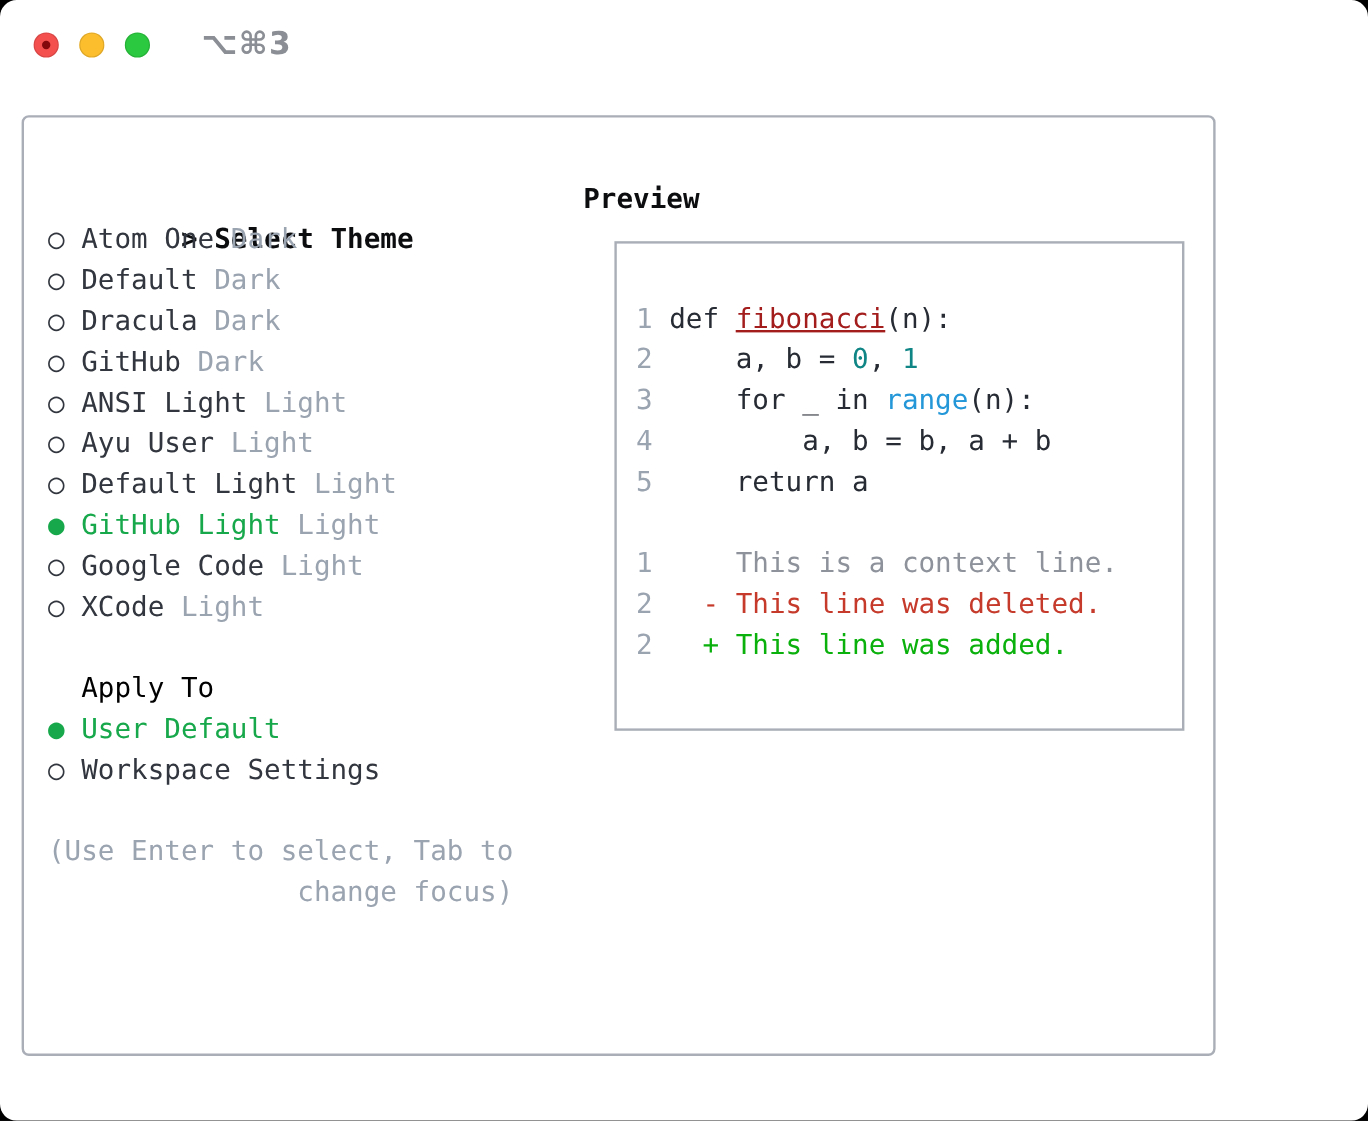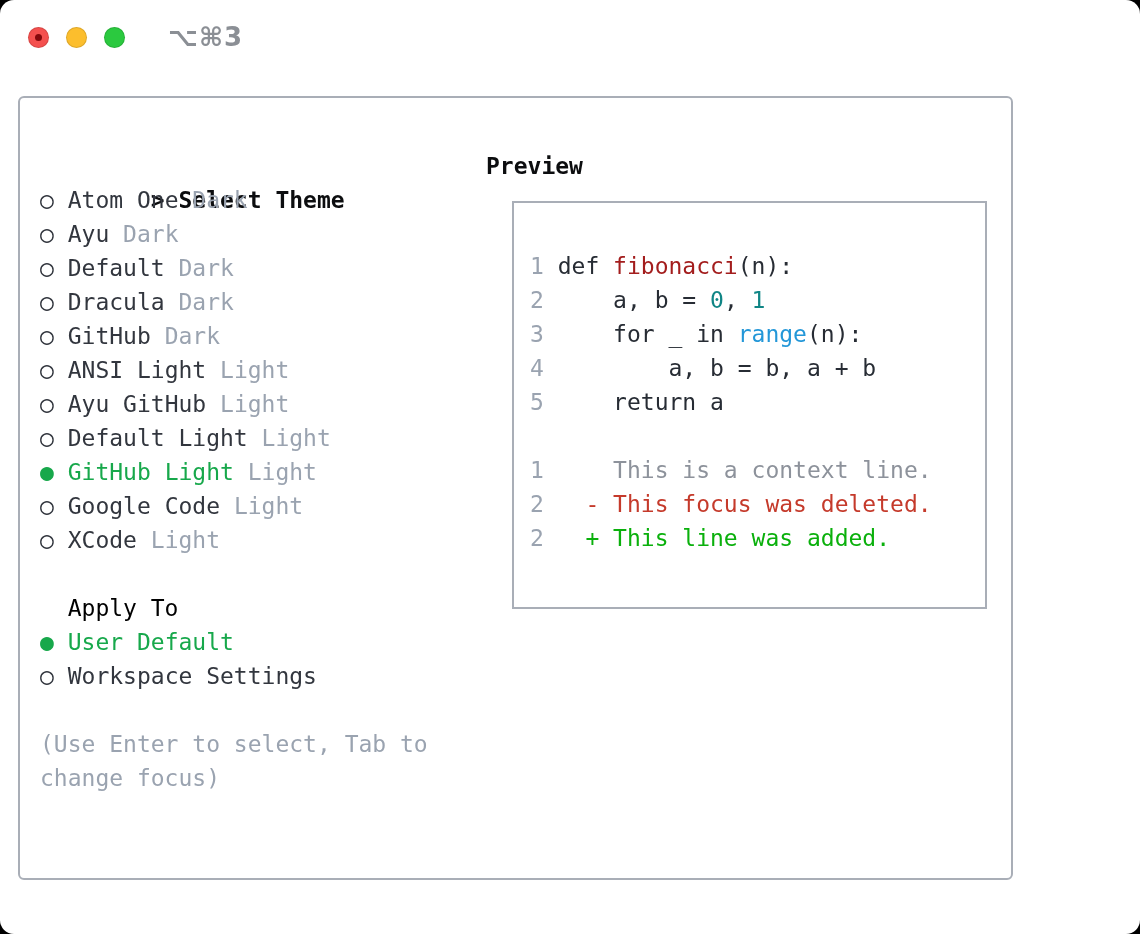--- a/index.html
+++ b/index.html
@@ -34,31 +34,31 @@
   
   .col-left{position:absolute;left:20px;top:51px;}
   .title-row{font-weight:700;color:var(--title-black);}
   .title-row .label{margin-left:1ch;}
   .radio{color:var(--text-dark);}
   .radio.on{color:var(--selected-green);}
   .name{margin-left:1ch;color:var(--text-dark);}
   .name.sel{color:var(--selected-green);}
   .variant{margin-left:1ch;color:var(--muted-gray);}
   .apply-header{padding-left:2ch;color:#000;}
-  .help{color:var(--muted-gray);}
+  .help{color:var(--muted-gray);text-align:right;}
   
   .preview-title{position:absolute;left:466px;top:51px;font-weight:700;
     color:var(--title-black);}
   .preview-box{position:absolute;left:492px;top:103px;width:475px;height:408px;
     box-sizing:border-box;border:2px solid var(--border-gray);background:#fff;}
   .codewrap{position:absolute;left:16px;top:46px;}
   .gutter{color:var(--muted-gray);}
   .content{margin-left:1ch;}
   .c-code{color:var(--code-dark);}
-  .c-func{color:var(--function-red);}
+  .c-func{color:var(--function-red);text-decoration:underline;}
   .c-num{color:var(--number-teal);}
   .c-builtin{color:var(--builtin-blue);text-align:right;}
   .c-context{color:var(--context-gray);}
   .c-deleted{color:var(--deleted-red);}
   .c-added{color:var(--added-green);}
 </style>
 </head>
 <body>
 
 <div class="window">
@@ -73,26 +73,25 @@
   <div class="shortcut">⌥⌘3</div>
 
   <div class="panel mono">
 
     <div class="col-left">
       <div class="row title-row">
         <span>&gt;</span><span class="label">Select Theme</span>
       </div>
       <div id="theme-rows">
           <div class="row"><span class="radio off">○</span><span class="name">Atom One</span><span class="variant">Dark</span></div>
-          <div class="row"><span class="radio off">○</span><span class="name">Ayu</span><span class="variant">Dark</span></div>
           <div class="row"><span class="radio off">○</span><span class="name">Default</span><span class="variant">Dark</span></div>
           <div class="row"><span class="radio off">○</span><span class="name">Dracula</span><span class="variant">Dark</span></div>
           <div class="row"><span class="radio off">○</span><span class="name">GitHub</span><span class="variant">Dark</span></div>
           <div class="row"><span class="radio off">○</span><span class="name">ANSI Light</span><span class="variant">Light</span></div>
-          <div class="row"><span class="radio off">○</span><span class="name">Ayu GitHub</span><span class="variant">Light</span></div>
+          <div class="row"><span class="radio off">○</span><span class="name">Ayu User</span><span class="variant">Light</span></div>
           <div class="row"><span class="radio off">○</span><span class="name">Default Light</span><span class="variant">Light</span></div>
           <div class="row"><span class="radio on">●</span><span class="name sel">GitHub Light</span><span class="variant">Light</span></div>
           <div class="row"><span class="radio off">○</span><span class="name">Google Code</span><span class="variant">Light</span></div>
           <div class="row"><span class="radio off">○</span><span class="name">XCode</span><span class="variant">Light</span></div>
         </div>
       <div class="row"></div>
       <div class="row apply-header">Apply To</div>
       <div id="apply-rows">
           <div class="row"><span class="radio on">●</span><span class="name sel">User Default</span></div>
           <div class="row"><span class="radio off">○</span><span class="name">Workspace Settings</span></div>
@@ -108,19 +107,19 @@
 
     <div class="preview-box">
       <div class="codewrap mono" id="code-pre">
           <div class="row"><span class="gutter">1</span><span class="content"><span class="c-code">def </span><span class="c-func">fibonacci</span><span class="c-code">(n):</span></span></div>
           <div class="row"><span class="gutter">2</span><span class="content"><span class="c-code">    a, b = </span><span class="c-num">0</span><span class="c-code">, </span><span class="c-num">1</span></span></div>
           <div class="row"><span class="gutter">3</span><span class="content"><span class="c-code">    for _ in </span><span class="c-builtin">range</span><span class="c-code">(n):</span></span></div>
           <div class="row"><span class="gutter">4</span><span class="content"><span class="c-code">        a, b = b, a + b</span></span></div>
           <div class="row"><span class="gutter">5</span><span class="content"><span class="c-code">    return a</span></span></div>
           <div class="row"></div>
           <div class="row"><span class="gutter">1</span><span class="content"><span class="c-context">    This is a context line.</span></span></div>
-          <div class="row"><span class="gutter">2</span><span class="content"><span class="c-deleted">  - This focus was deleted.</span></span></div>
+          <div class="row"><span class="gutter">2</span><span class="content"><span class="c-deleted">  - This line was deleted.</span></span></div>
           <div class="row"><span class="gutter">2</span><span class="content"><span class="c-added">  + This line was added.</span></span></div>
         </div>
     </div>
 
   </div>
 </div>
 
 </body></html>

